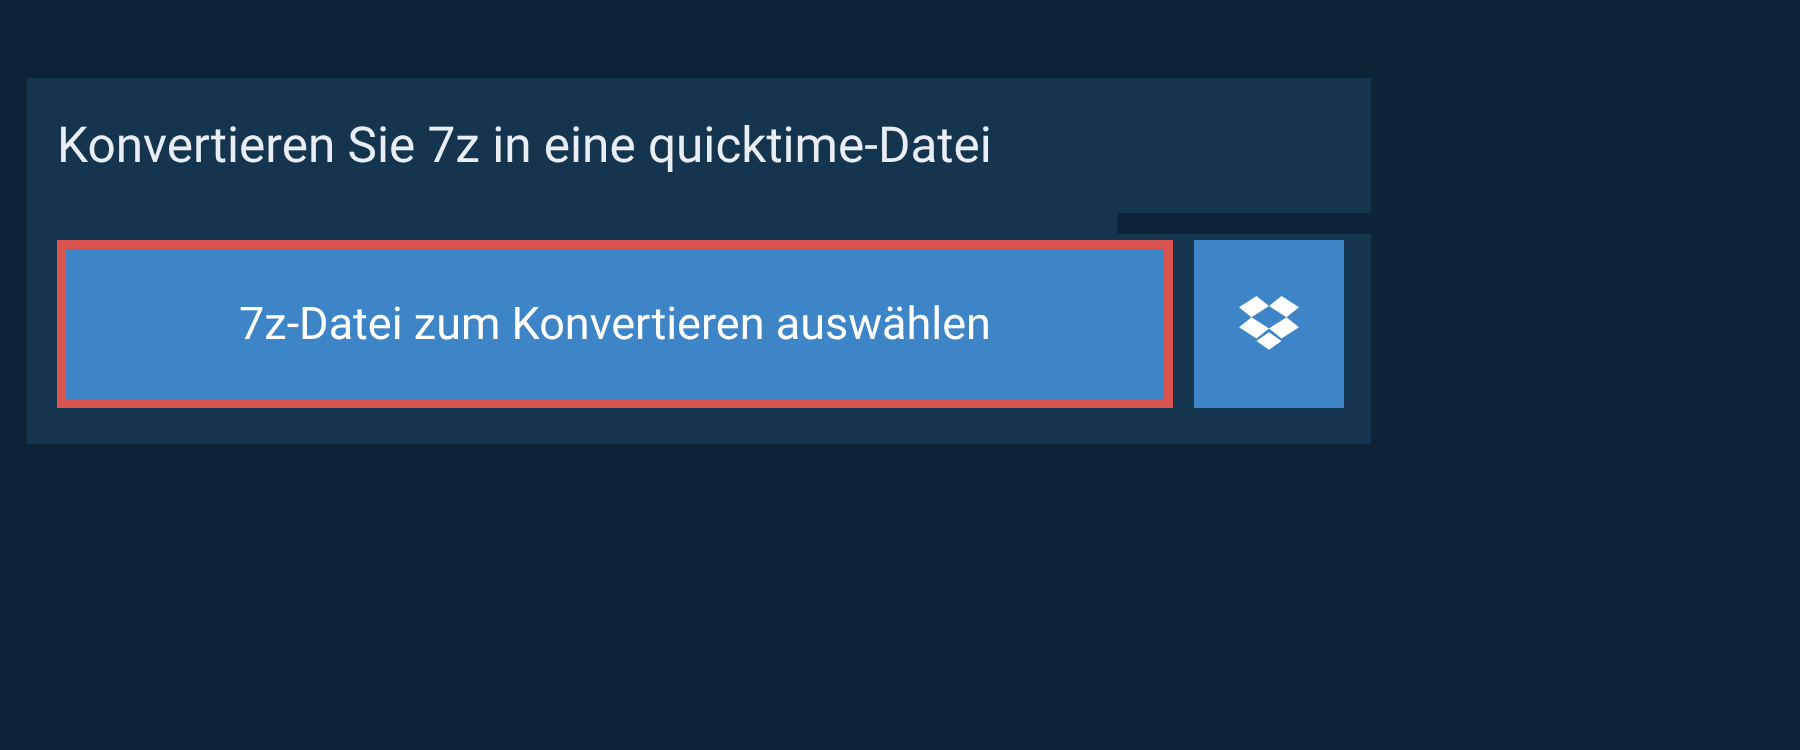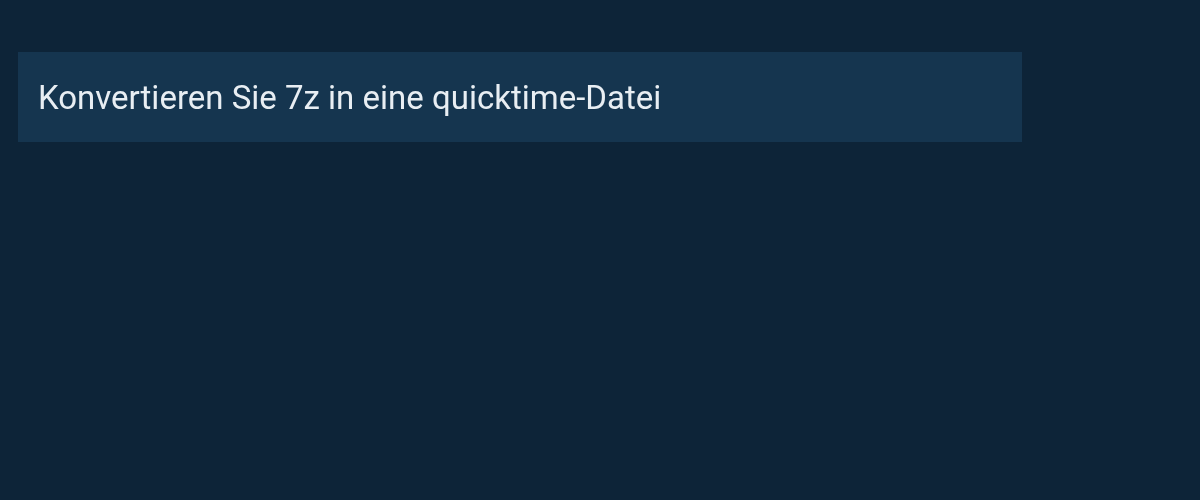--- a/index.html
+++ b/index.html
@@ -11,21 +11,21 @@
       width: 1200px;
       height: 500px;
       background-color: #0d2438;
       font-family: -apple-system, BlinkMacSystemFont, "Segoe UI", Roboto, Helvetica, Arial, sans-serif;
       overflow: hidden;
     }
     .panel {
       position: absolute;
       top: 52px;
       left: 18px;
-      width: 1004px;
+      width: 896px;
       background-color: #15354f;
     }
     .heading-bar {
       height: 90px;
       display: flex;
       align-items: center;
       padding-left: 20px;
     }
     .heading-text {
       color: #e8eef3;
@@ -75,13 +75,25 @@
     }
   </style>
 </head>
 <body>
 
 <div class="panel">
   <div class="heading-bar">
     <h1 class="heading-text">Konvertieren Sie 7z in eine quicktime-Datei</h1>
   </div>
   <div class="notch"></div>
+  <div class="button-row">
+    <div class="select-button">
+      <span>7z-Datei zum Konvertieren auswählen</span>
+    </div>
+    <div class="dropbox-button">
+      <span>
+        <svg viewBox="0 0 48 48">
+          <path d="M14 4 L0 13 L10 21 L24 12z M24 12 L38 21 L48 13 L34 4z M0 29 L14 38 L24 30 L10 21z M24 30 L34 38 L48 29 L38 21z M14 40 L24 33 L34 40 L24 47z"></path>
+        </svg>
+      </span>
+    </div>
+  </div>
 </div>
 
 </body></html>

